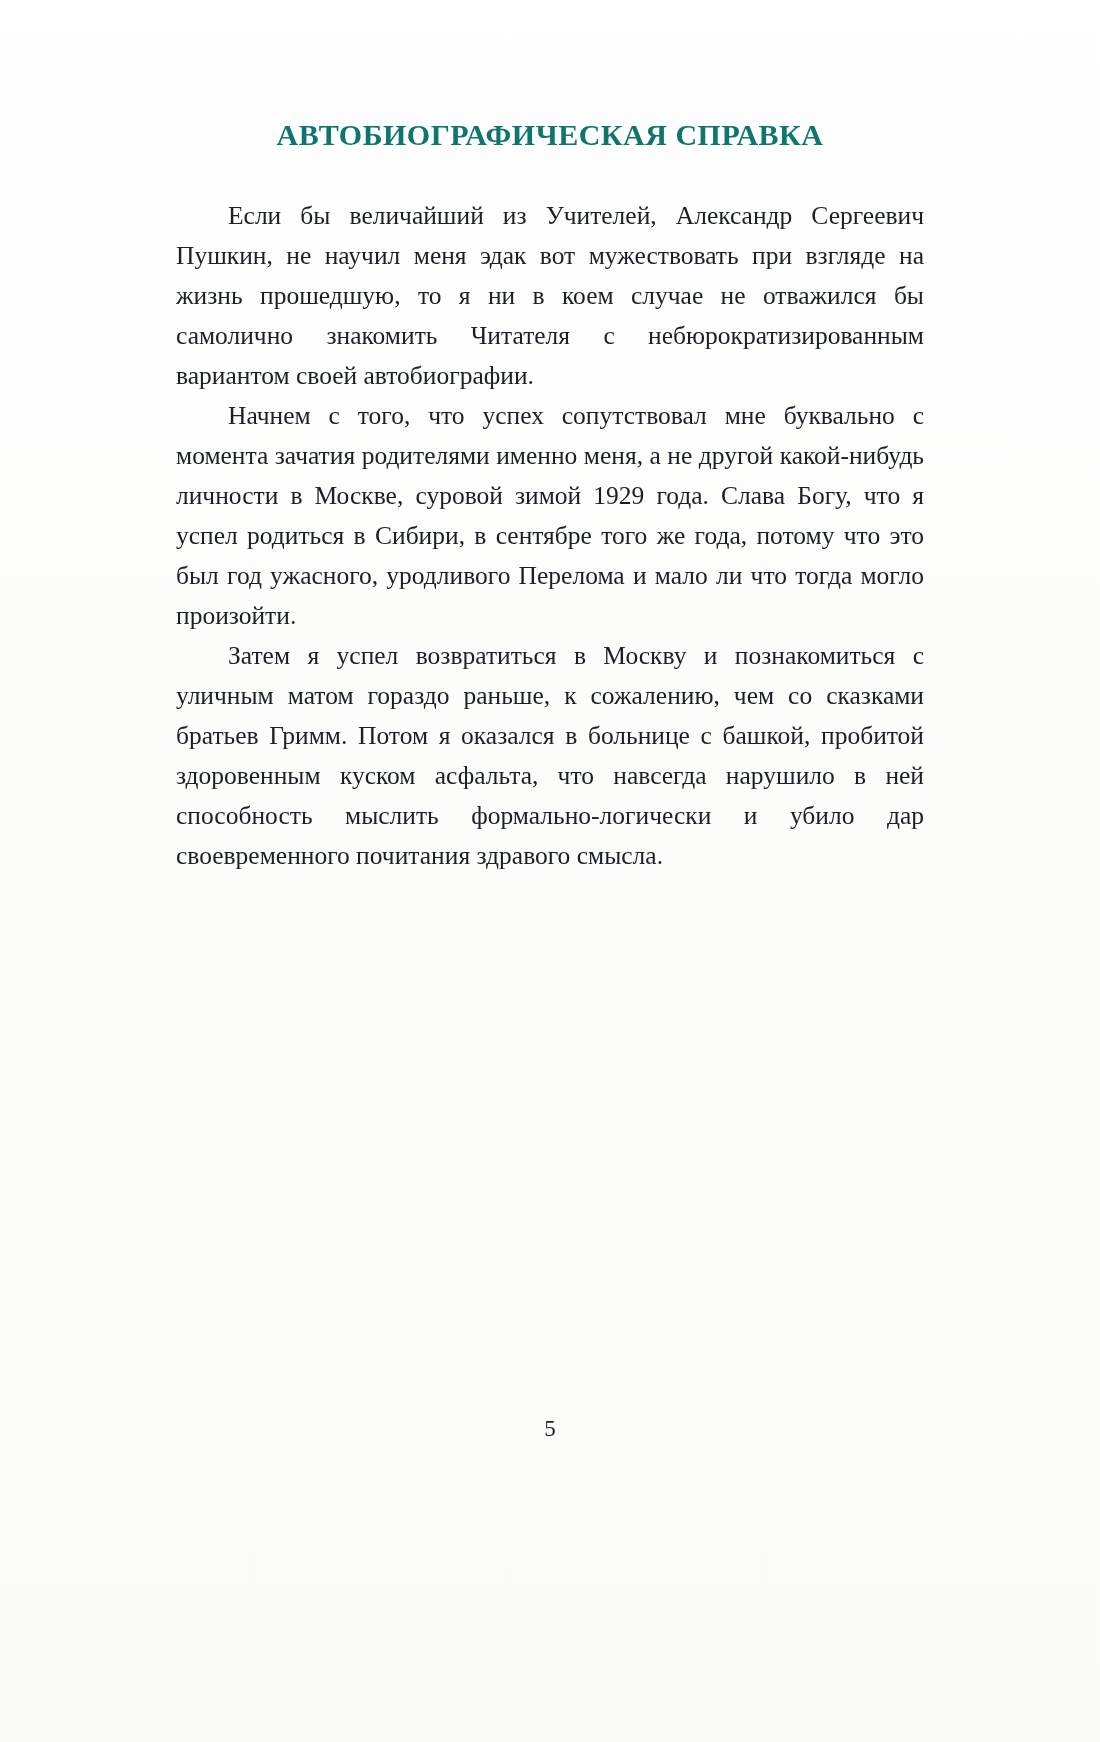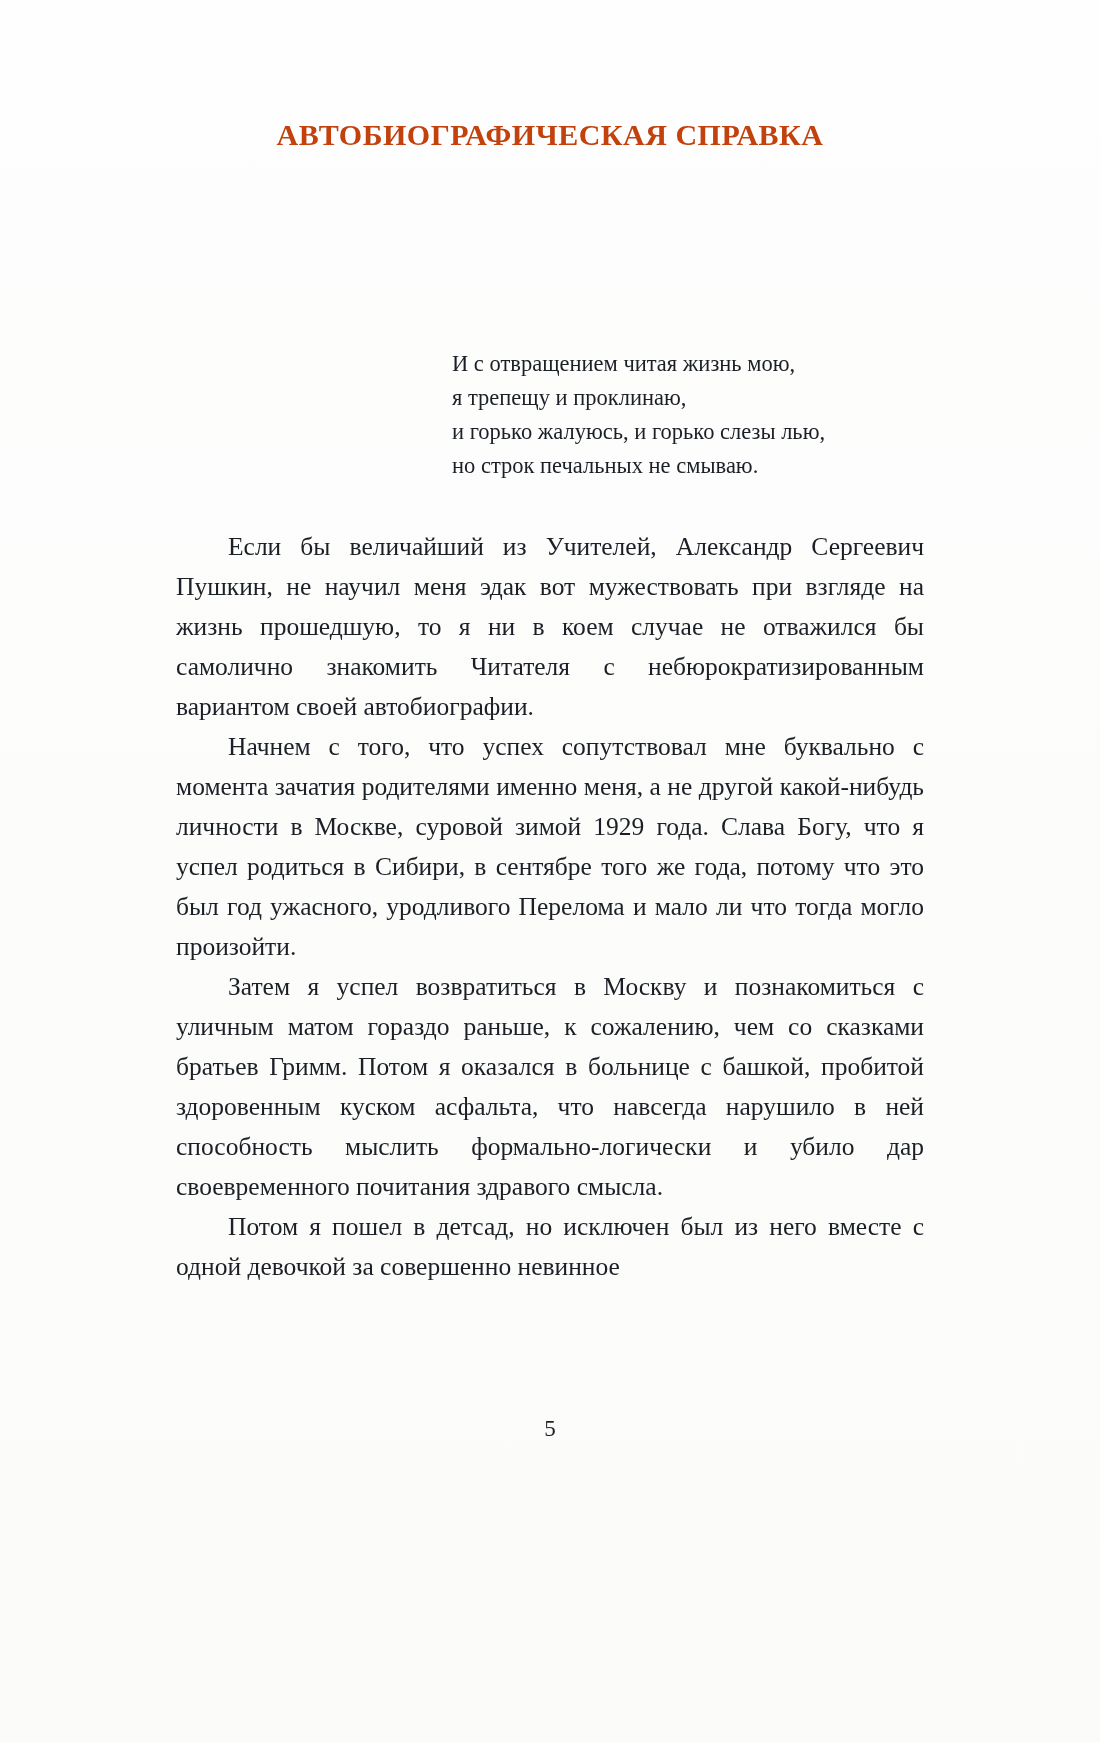--- a/index.html
+++ b/index.html
@@ -39,21 +39,21 @@
     width: 748px;              
     padding-top: 118px;
   }
 
   .chapter-title {
     font-weight: bold;
     font-size: 30px;
     letter-spacing: 0.5px;
     text-align: center;
     margin: 0;
-    color: #c2410c;
+    color: #0f766e;
     font-family: "Liberation Serif", "DejaVu Serif", serif;
   }
 
   .epigraph {
     margin: 195px 0 0 0;
     padding-left: 276px;
     font-size: 22.5px;
     line-height: 34px;
     color: #1b1f26;
   }
@@ -86,30 +86,23 @@
   }
 </style>
 </head>
 <body>
 
 <div class="page">
   <div class="content">
 
     <h1 class="chapter-title">АВТОБИОГРАФИЧЕСКАЯ СПРАВКА</h1>
 
-    <div class="epigraph">
-      <div class="line">И с отвращением читая жизнь мою,</div>
-      <div class="line">я трепещу и проклинаю,</div>
-      <div class="line">и горько жалуюсь, и горько слезы лью,</div>
-      <div class="line">но строк печальных не смываю.</div>
-    </div>
 
     <div class="body-text">
       <p>Если бы величайший из Учителей, Александр Сер­геевич Пушкин, не научил меня эдак вот мужествовать при взгляде на жизнь прошедшую, то я ни в коем слу­чае не отважился бы самолично знакомить Читателя с небюрократизированным вариантом своей автобио­графии.</p>
       <p>Начнем с того, что успех сопутствовал мне букваль­но с момента зачатия родителями именно меня, а не другой какой-нибудь личности в Москве, суровой зи­мой 1929 года. Слава Богу, что я успел родиться в Си­бири, в сентябре того же года, потому что это был год ужасного, уродливого Перелома и мало ли что тогда могло произойти.</p>
       <p>Затем я успел возвратиться в Москву и познако­миться с уличным матом гораздо раньше, к сожале­нию, чем со сказками братьев Гримм. Потом я оказался в больнице с башкой, пробитой здоровенным куском ас­фальта, что навсегда нарушило в ней способность мыс­лить формально-логически и убило дар своевременно­го почитания здравого смысла.</p>
-      <p>Потом я пошел в детсад, но исключен был из не­го вместе с одной девочкой за совершенно невинное</p>
     </div>
 
   </div>
 
   <div class="page-number">5</div>
 </div>
 
 </body></html>

